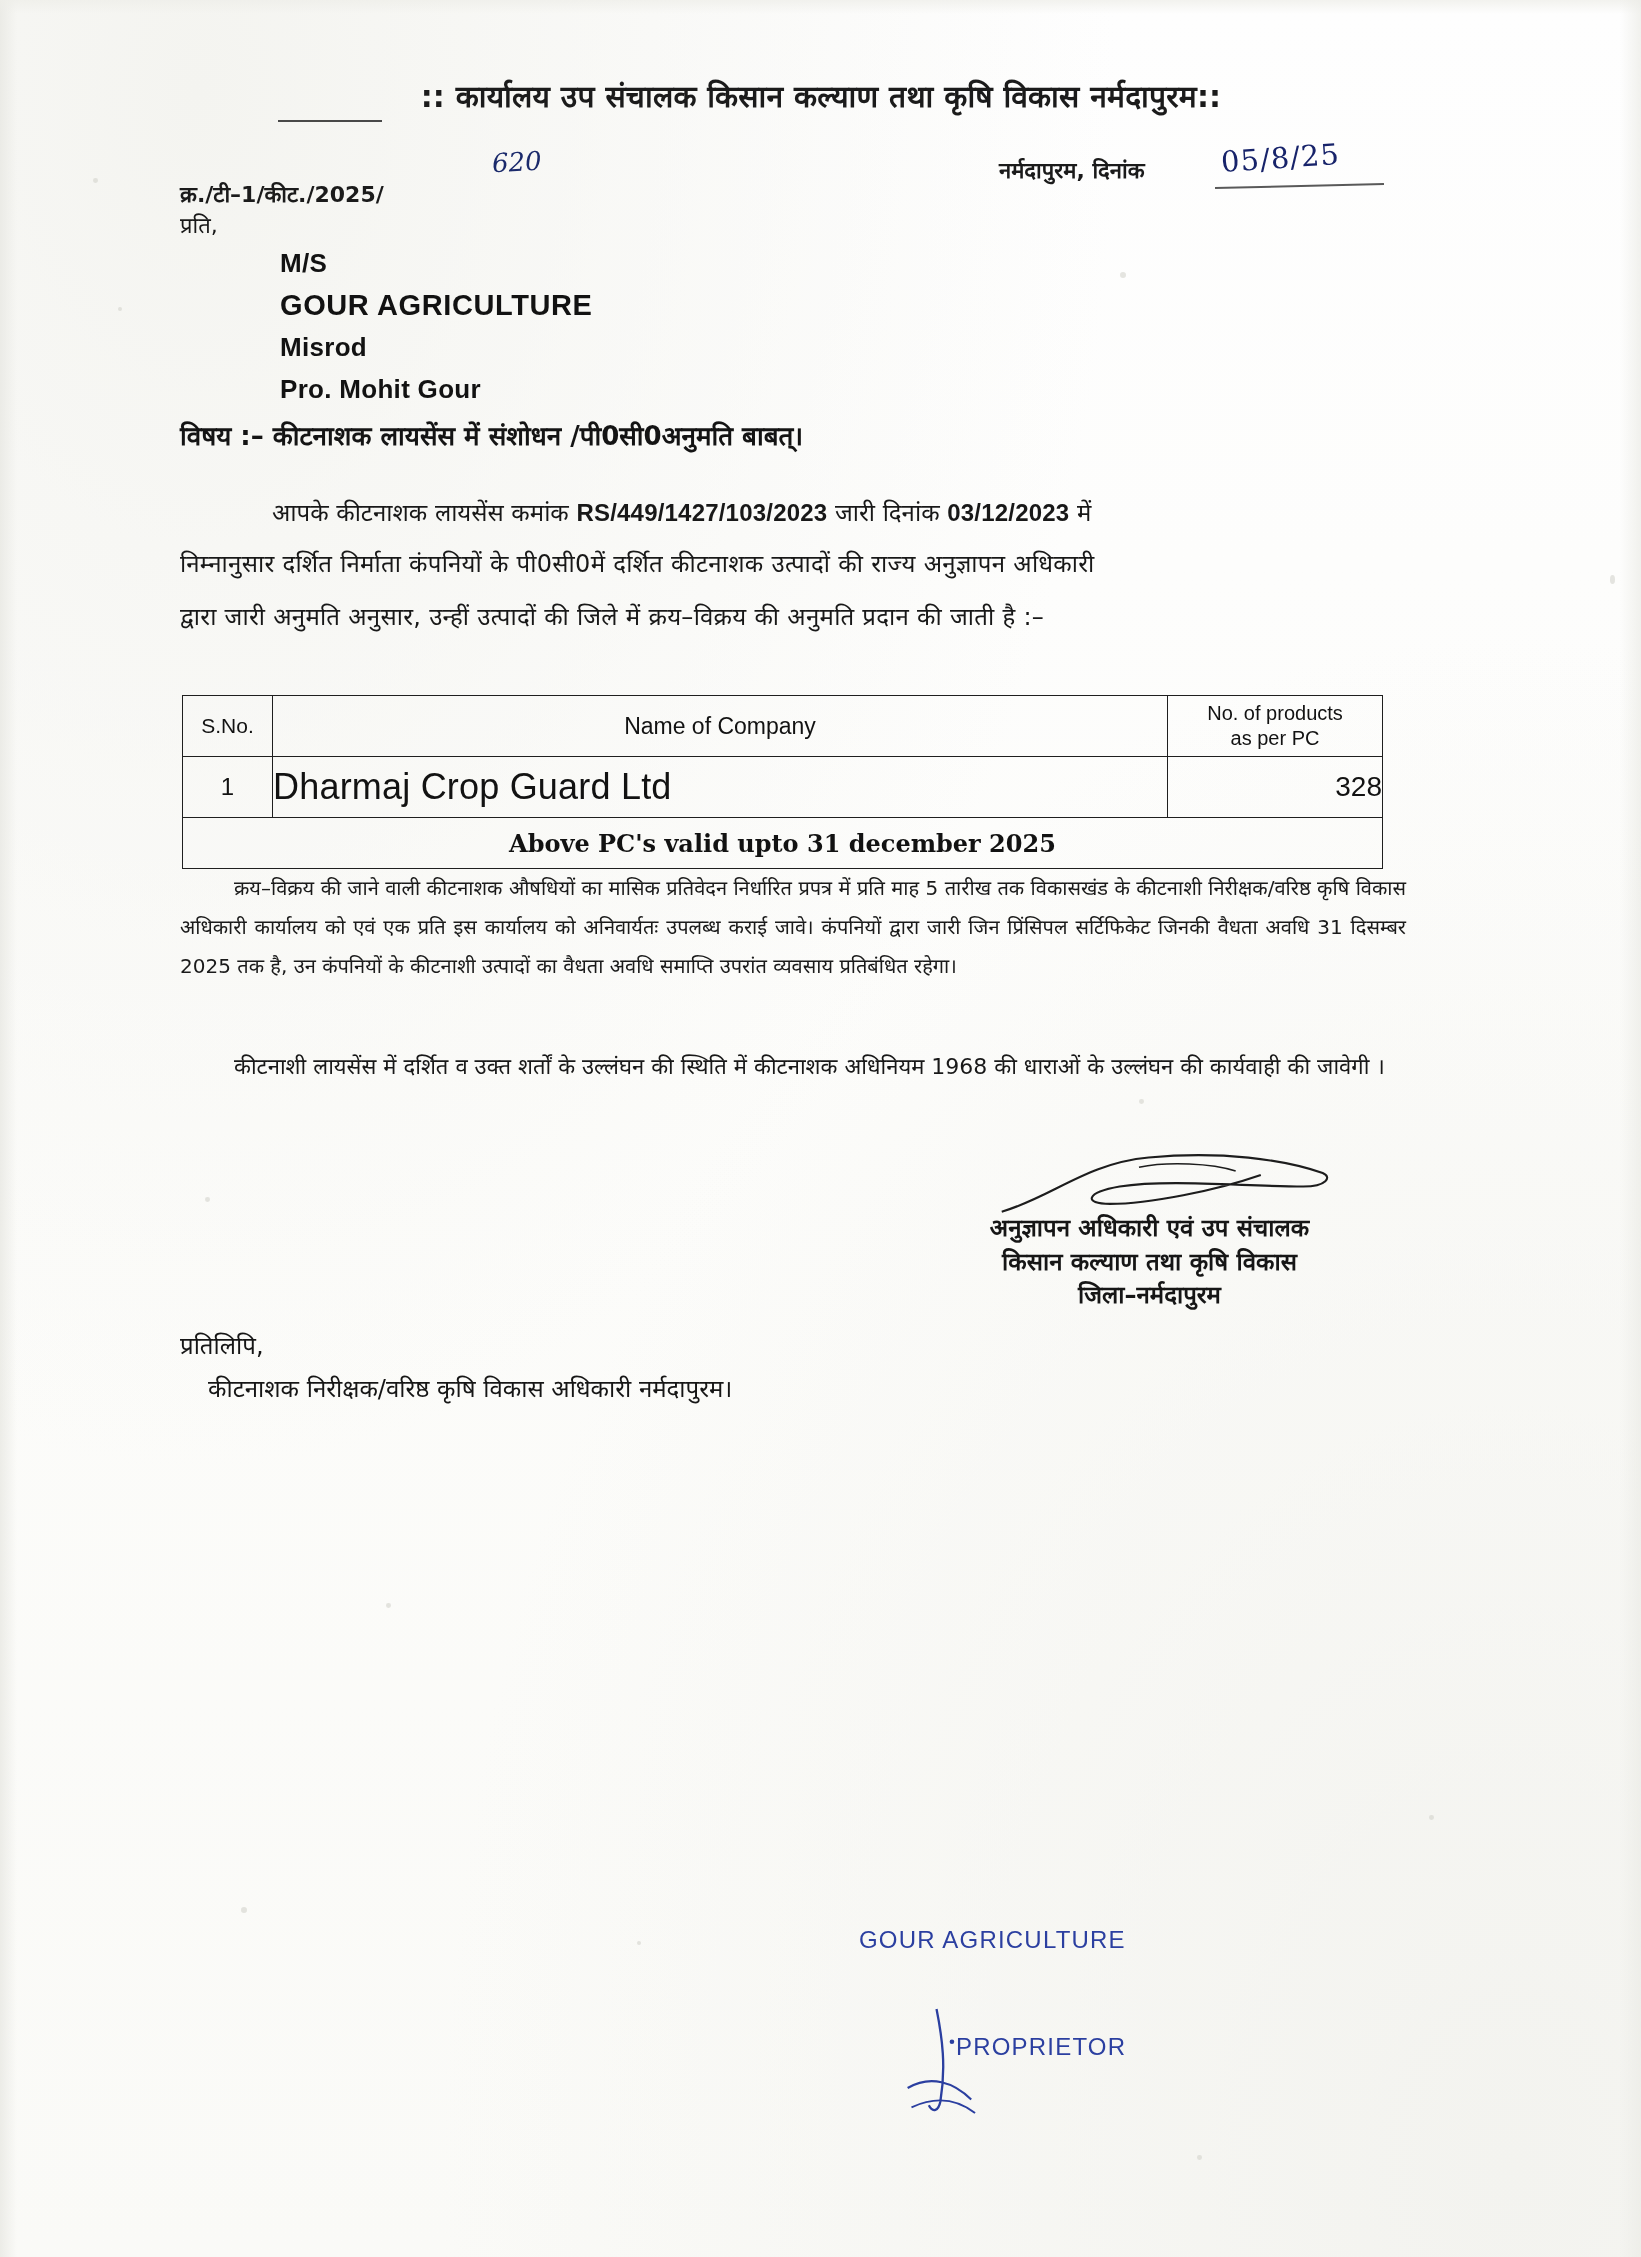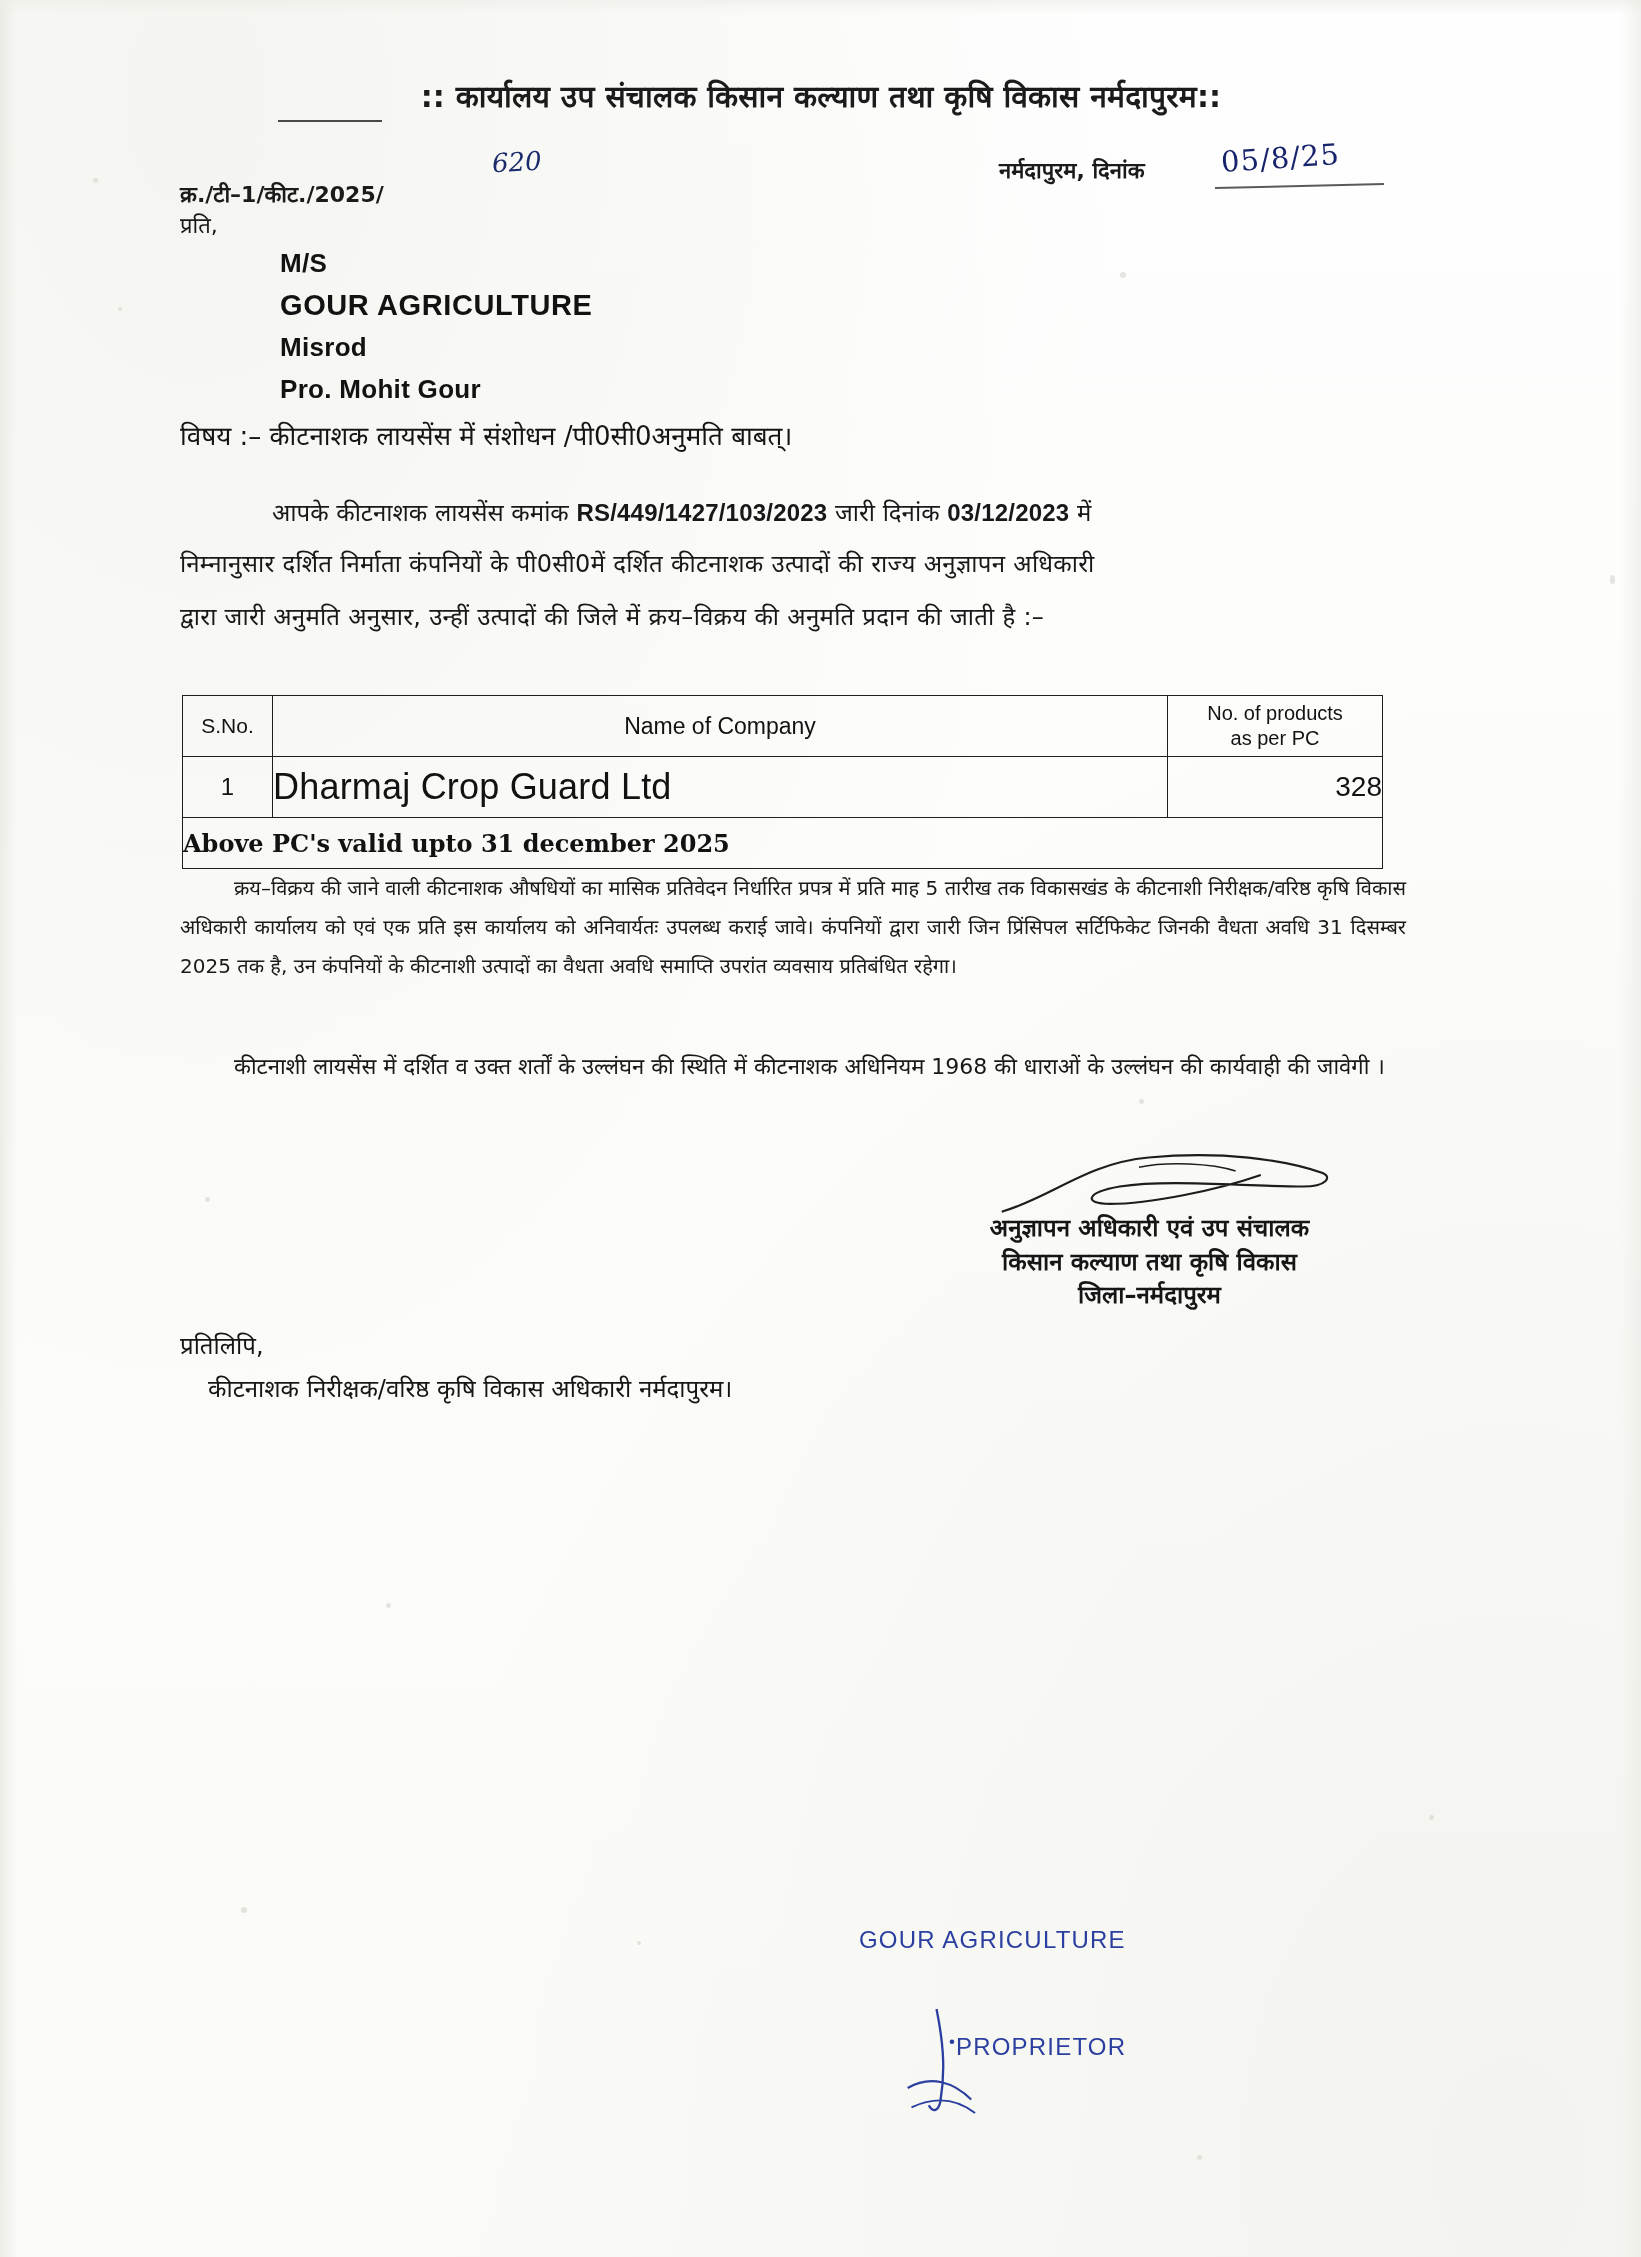--- a/index.html
+++ b/index.html
@@ -144,21 +144,21 @@
   .addr1 { top: 248px; }
   .addr2 { top: 289px; font-size: 29px; letter-spacing: 0.6px; }
   .addr3 { top: 332px; }
   .addr4 { top: 374px; }
 
   .subject {
     position: absolute;
     left: 180px;
     top: 417px;
     font-size: 26px;
-    font-weight: 400;
+    font-weight: 700;
     color: #141414;
   }
 
   .para {
     position: absolute;
     color: #181818;
     font-size: 24px;
     line-height: 1.55;
   }
   .p1-l1 { left: 272px; top: 494px; }
@@ -220,20 +220,21 @@
     letter-spacing: 0.2px;
   }
   .td-count {
     font-size: 28px;
     text-align: right;
     vertical-align: middle;
     font-family: "Liberation Sans", sans-serif;
   }
   .td-valid {
     height: 50px;
+    text-align: center;
     vertical-align: middle;
     font-size: 24px;
     font-weight: 700;
     font-family: "DejaVu Serif", serif;
   }
 
   .p2 {
     position: absolute;
     left: 180px;
     top: 869px;

